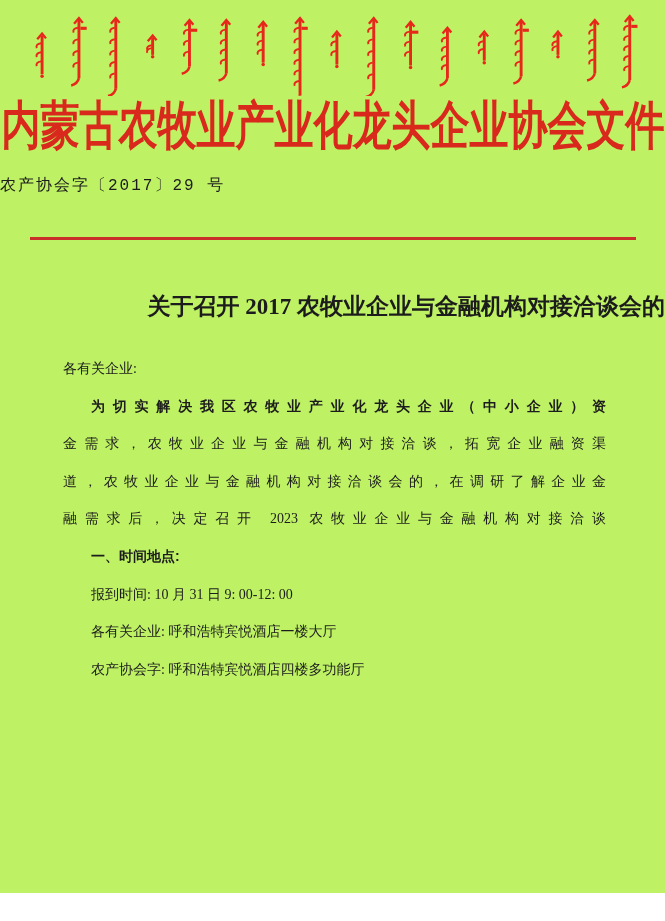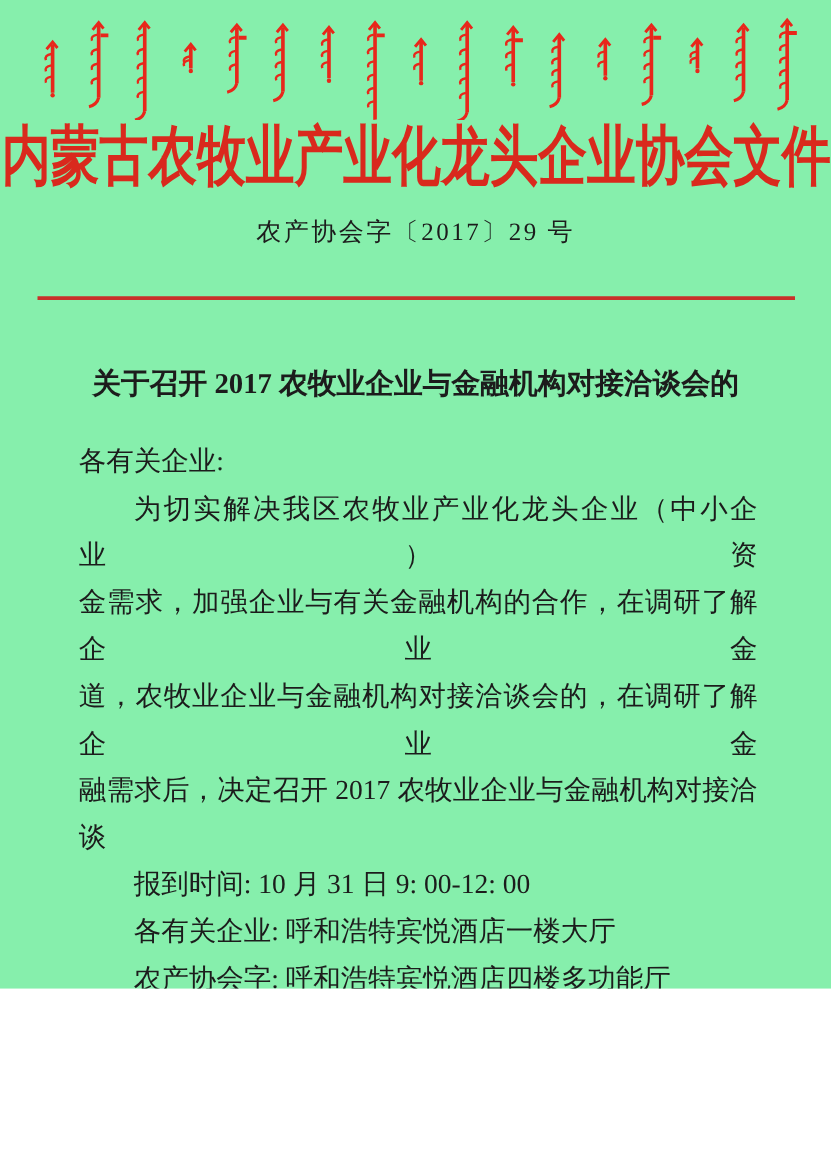--- a/index.html
+++ b/index.html
@@ -4,22 +4,22 @@
 <style>
   :root{
     --banner-red:#d9291d;
     --script-red:#e8271b;
     --rule-red:#c9302a;
     --text-black:#1c1c1c;
   }
   html,body{margin:0;padding:0;background:#ffffff;}
   .page{
     position:relative;
-    width:665px;height:791px;
-    background:#86efac;
+    width:665px;height:893px;
+    background:#bef264;
     overflow:hidden;
     font-family:"Liberation Serif","DejaVu Serif",serif;
     color:var(--text-black);
   }
   .mongol-banner{
     display:block;
     margin:6px auto 0 auto;
     width:640px;height:90px;
   }
   .org-title-row{
@@ -32,45 +32,45 @@
     font-weight:bold;
     font-size:52px;
     line-height:60px;
     white-space:nowrap;
     transform:scaleX(0.75);
     transform-origin:center center;
     letter-spacing:0px;
   }
   .doc-number{
     margin-top:16px;
-    text-align:center;
-    font-size:20px;
+    font-size:16px;
     line-height:28px;
     letter-spacing:2px;
+    font-family:Liberation Mono, monospace;
   }
   .red-rule{
     margin:37px 29px 0 30px;
     height:3px;
     background:var(--rule-red);
   }
   .notice-title{
     margin-top:44px;
-    text-align:center;
+    text-align:right;
     font-weight:bold;
     font-size:23px;
     line-height:46px;
   }
   .body-text{
     margin:20px 59px 0 63px;
-    font-size:22px;
+    font-size:14px;
     line-height:37.6px;
   }
   .line{white-space:pre-wrap;}
   .jline{text-align:justify;text-align-last:justify;}
-  .indent-first{text-indent:2em;}
+  .indent-first{text-indent:2em;font-weight:bold;}
   .indent-2em{padding-left:2em;}
   .sec-heading{
     font-family:"Liberation Sans","DejaVu Sans",sans-serif;
     font-weight:bold;
   }
 </style>
 </head>
 <body>
 
 <div class="page">
@@ -205,23 +205,24 @@
   <div class="red-rule"></div>
 
   <div class="notice-title">
     <div class="line">关于召开 2017 农牧业企业与金融机构对接洽谈会的</div>
   </div>
 
   <div class="body-text">
     <div class="line">各有关企业:</div>
 
     <div class="line jline indent-first">为切实解决我区农牧业产业化龙头企业（中小企业）资</div>
-    <div class="line jline">金需求，加强企业与有关金融机构的合作，在调研了解企业金</div>
+    <div class="line jline">金需求，农牧业企业与金融机构对接洽谈，拓宽企业融资渠</div>
     <div class="line jline">道，农牧业企业与金融机构对接洽谈会的，在调研了解企业金</div>
-    <div class="line jline">融需求后，决定召开 2017 农牧业企业与金融机构对接洽谈</div>
-
+    <div class="line jline">融需求后，决定召开 2023 农牧业企业与金融机构对接洽谈</div>
+
+    <div class="line indent-2em sec-heading">一、时间地点:</div>
     <div class="line indent-2em">报到时间: 10 月 31 日 9: 00-12: 00</div>
     <div class="line indent-2em">各有关企业: 呼和浩特宾悦酒店一楼大厅</div>
     <div class="line indent-2em">农产协会字: 呼和浩特宾悦酒店四楼多功能厅</div>
 
   </div>
 
 </div>
 
 </body></html>

